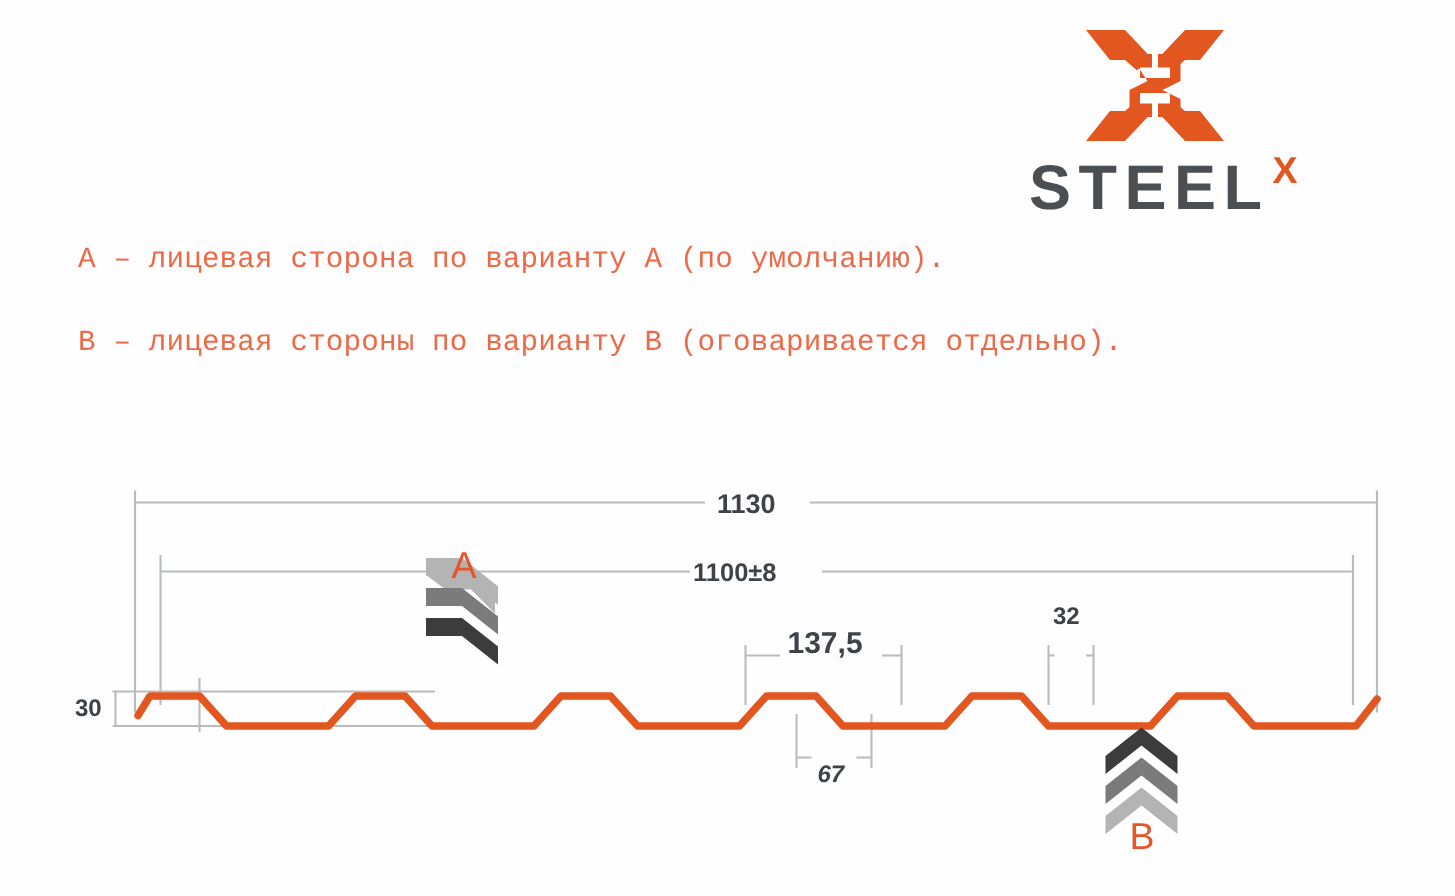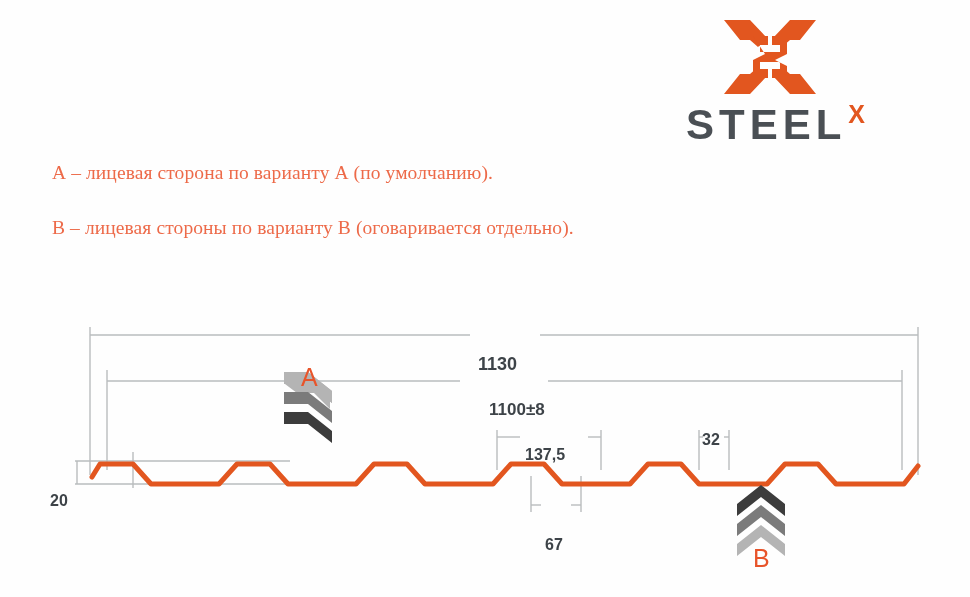--- a/index.html
+++ b/index.html
@@ -51,21 +51,21 @@
     line-height: 25px;
     margin-left: 2px;
     margin-top: -2px;
   }
 
   
   .note-line {
     position: absolute;
     left: 52px;
     color: #ed6a49;
-    font-family: Liberation Serif, serif;
+    font-family: Liberation Mono, monospace;
     font-size: 19.5px;
     font-weight: normal;
     white-space: nowrap;
     letter-spacing: 0.1px;
   }
   #note-a { top: 162px; }
   #note-b { top: 217px; text-align: center; }
 
   
   #drawing {
@@ -74,27 +74,26 @@
     width: 970px; height: 597px;
   }
 
   
   .dim-label {
     position: absolute;
     color: #3d4348;
     font-family: "Liberation Sans", sans-serif;
     font-weight: bold;
     white-space: nowrap;
-    margin-top: 28px;
   }
   #label-1130 { left: 478px; top: 326px; font-size: 18px; }
-  #label-1100 { left: 489px; top: 372px; font-size: 17px; }
-  #label-1375 { left: 525px; top: 418px; font-size: 16px; }
+  #label-1100 { left: 462px; top: 372px; font-size: 17px; }
+  #label-1375 { left: 525px; top: 418px; font-size: 20px; }
   #label-32   { left: 702px; top: 403px; font-size: 16px; }
-  #label-67   { left: 545px; top: 508px; font-size: 16px; }
+  #label-67   { left: 545px; top: 508px; font-size: 16px; font-style: italic; }
   #label-20   { left: 50px;  top: 464px; font-size: 16px; }
 
   .marker-letter {
     position: absolute;
     color: #e8542a;
     font-family: "Liberation Sans", sans-serif;
     font-size: 25px;
     font-weight: normal;
     white-space: nowrap;
   }
@@ -212,16 +211,16 @@
     <polygon points="737,556 761,537 785,556 785,544 761,525 737,544" fill="#b4b4b4"></polygon>
   </g>
 
 </svg>
 
 <div class="dim-label" id="label-1130">1130</div>
 <div class="dim-label" id="label-1100">1100±8</div>
 <div class="dim-label" id="label-1375">137,5</div>
 <div class="dim-label" id="label-32">32</div>
 <div class="dim-label" id="label-67">67</div>
-<div class="dim-label" id="label-20">20</div>
+<div class="dim-label" id="label-20">30</div>
 
 <div class="marker-letter" id="marker-a-letter">А</div>
 <div class="marker-letter" id="marker-b-letter">В</div>
 
 </body></html>

